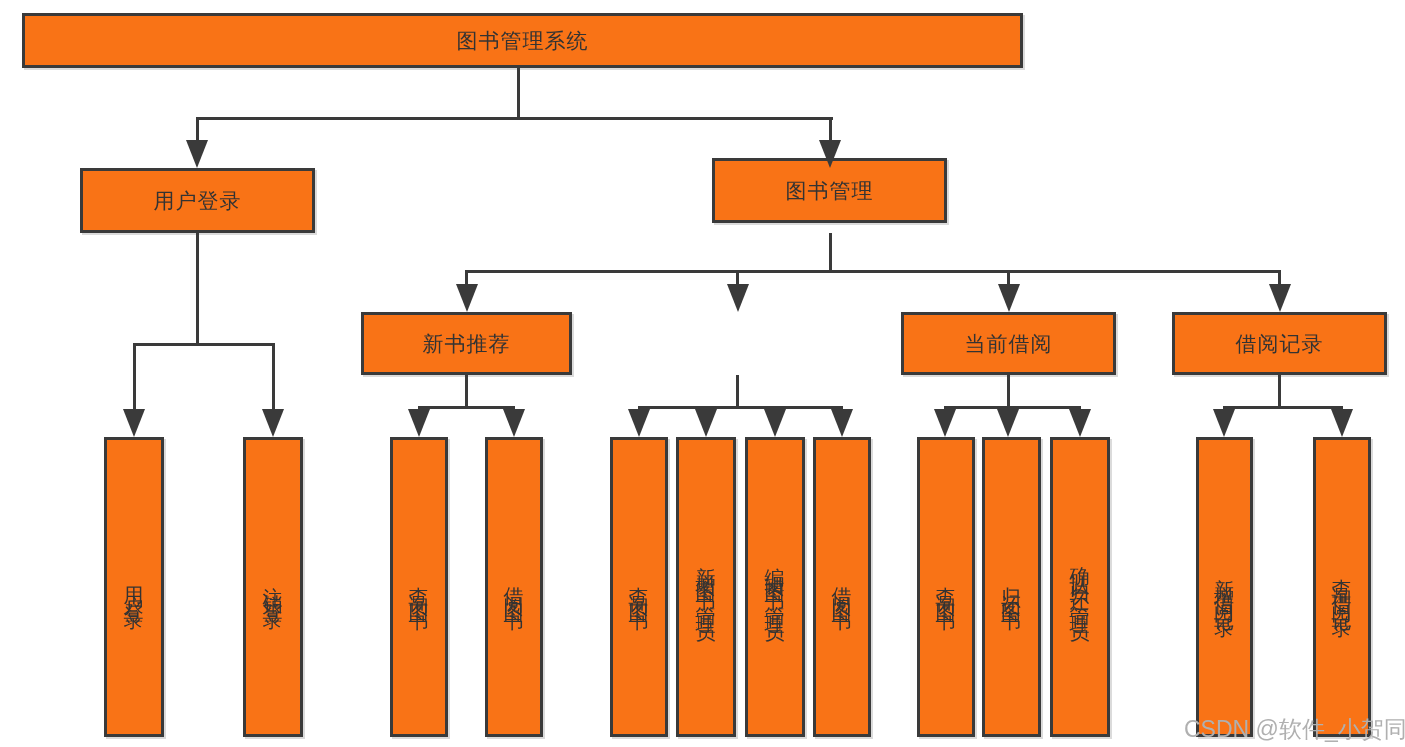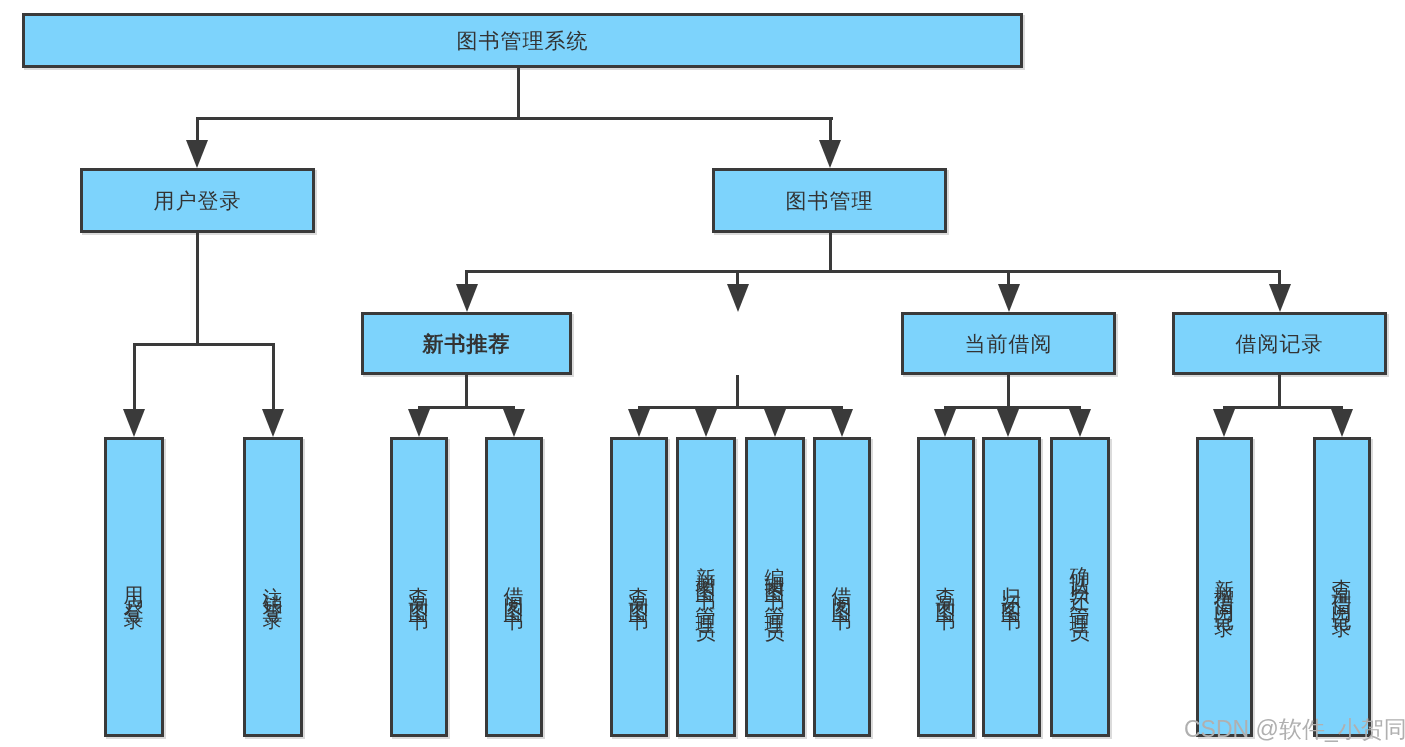--- a/index.html
+++ b/index.html
@@ -1,21 +1,21 @@
 <!DOCTYPE html>
 <html><head>
 <meta charset="utf-8">
 <style>
   html,body{margin:0;padding:0;background:#ffffff;}
   body{font-family:"Liberation Sans","DejaVu Sans",sans-serif;}
   #stage{position:relative;width:1405px;height:747px;background:#ffffff;overflow:hidden;}
 
   .box{
     position:absolute;
-    background:#7dd3fc;
+    background:#f97316;
     border:3px solid #3a3a3a;
     box-sizing:border-box;
     display:flex;align-items:center;justify-content:center;
     color:#333333;
     box-shadow:2px 2px 0 rgba(0,0,0,0.14);
     text-align:center;
   }
   .hlabel{font-size:21px;letter-spacing:1px;white-space:nowrap;}
   .leaf{
     writing-mode:vertical-rl;
@@ -46,25 +46,25 @@
 <div id="stage">
 
   <div class="box hlabel" style="left:22px;top:13px;width:1001px;height:55px;">
     <span>图书管理系统</span>
   </div>
 
   <div class="box hlabel" style="left:80px;top:168px;width:235px;height:65px;">
     <span>用户登录</span>
   </div>
 
-  <div class="box hlabel" style="left:712px;top:168px;width:235px;height:65px;">
+  <div class="box hlabel" style="left:712px;top:158px;width:235px;height:65px;">
     <span>图书管理</span>
   </div>
 
-  <div class="box hlabel" style="left:361px;top:312px;width:211px;height:63px;font-weight:bold;">
+  <div class="box hlabel" style="left:361px;top:312px;width:211px;height:63px;">
     <span>新书推荐</span>
   </div>
 
 
   <div class="box hlabel" style="left:901px;top:312px;width:215px;height:63px;">
     <span>当前借阅</span>
   </div>
 
   <div class="box hlabel" style="left:1172px;top:312px;width:215px;height:63px;">
     <span>借阅记录</span>

